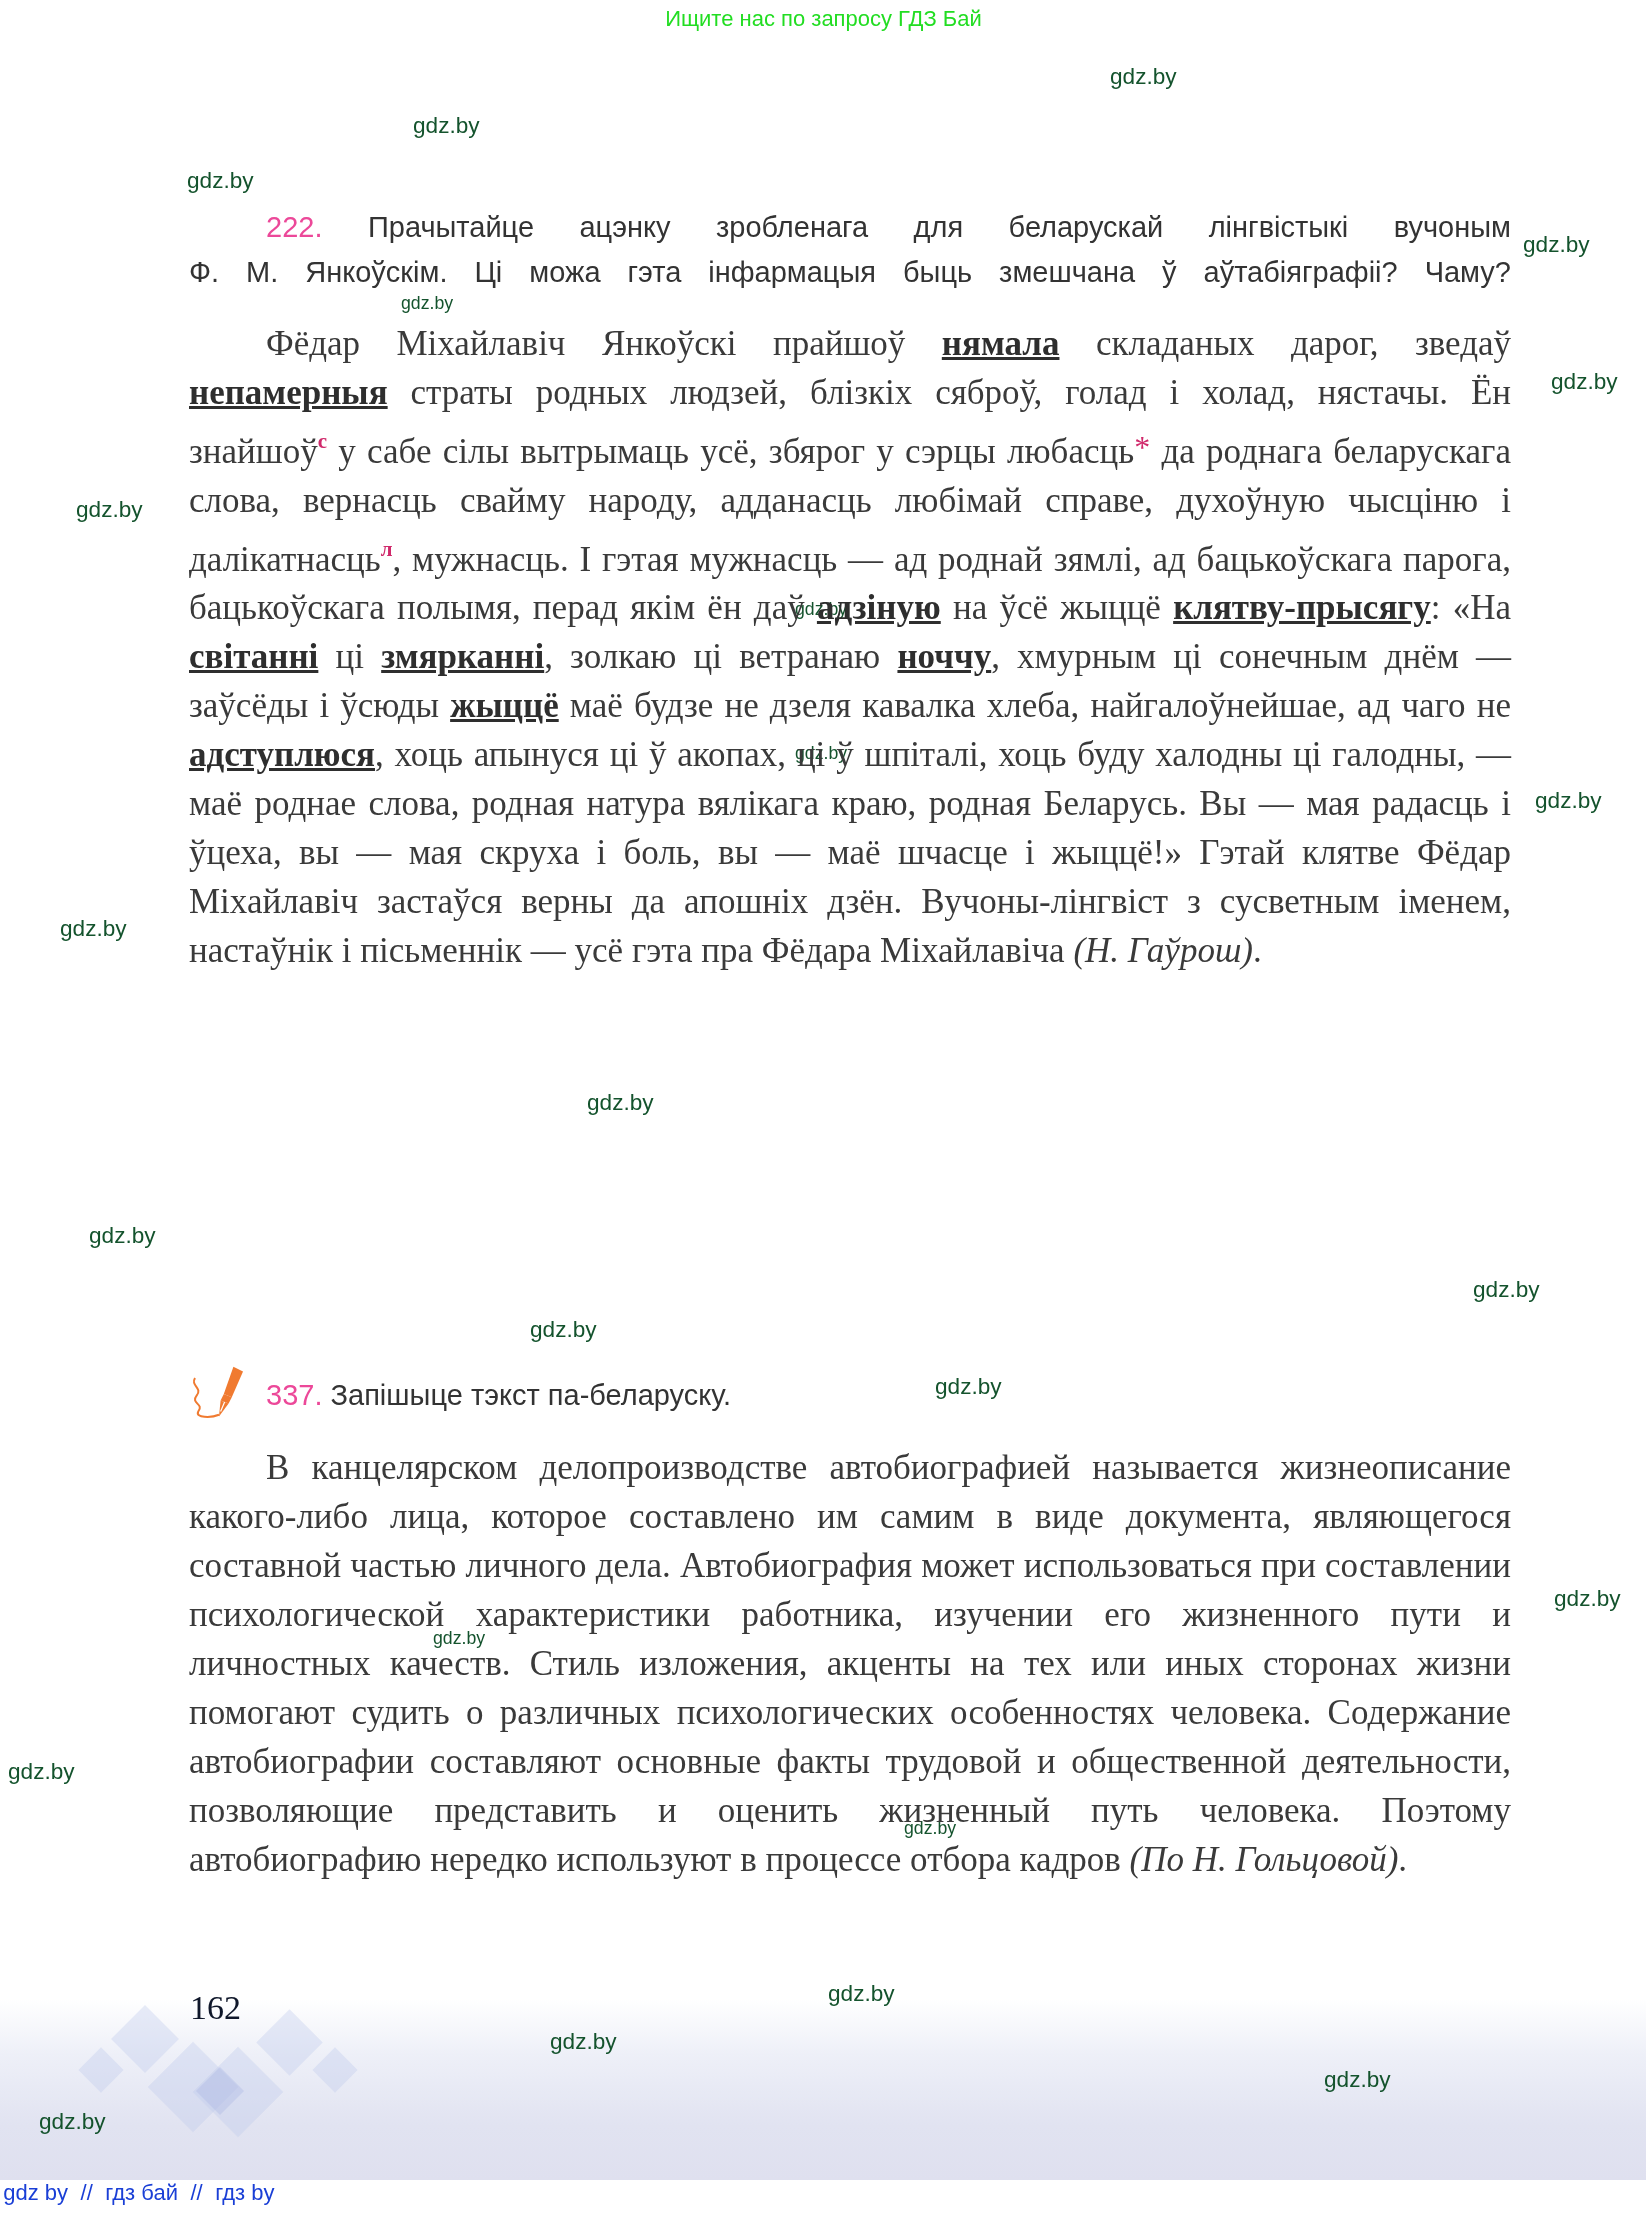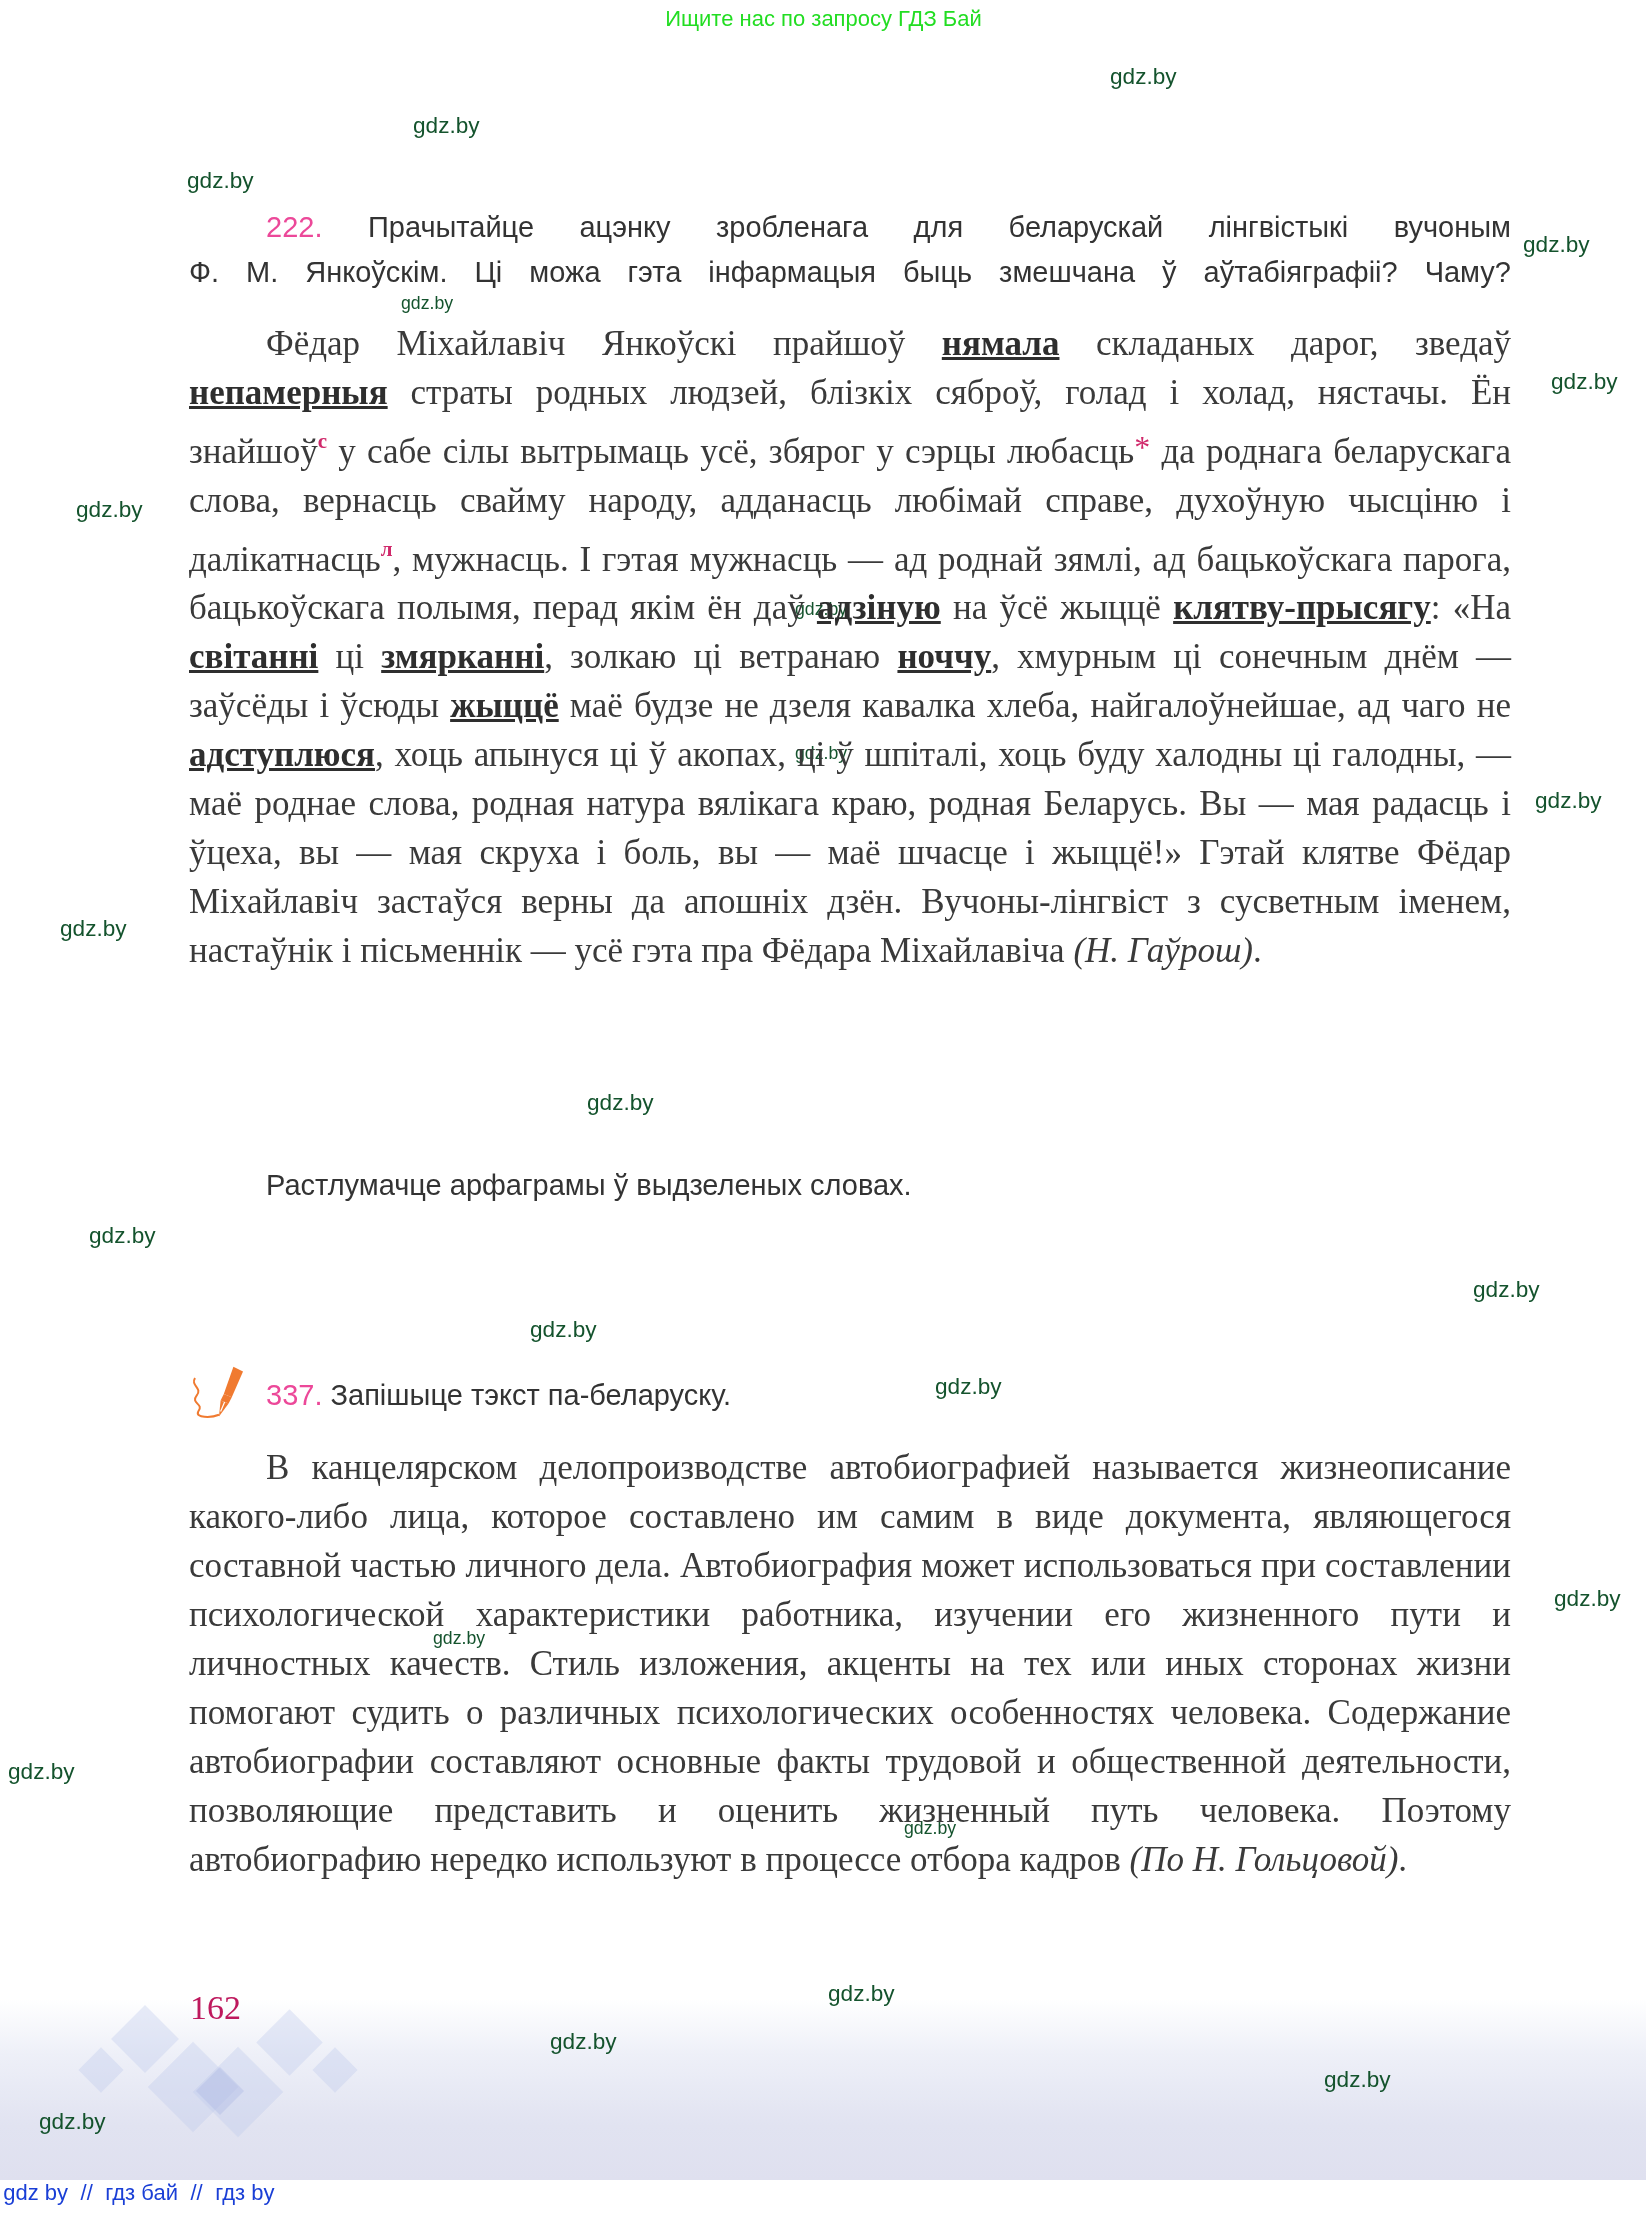--- a/index.html
+++ b/index.html
@@ -52,21 +52,21 @@
   .instr {
     position: absolute; left: 189px; width: 1322px;
     font-family: "Liberation Sans", sans-serif; font-size: 29px; line-height: 44px;
     color: #333; text-align: justify;
   }
   .instr p { margin: 0; }
   .instr .ind { text-indent: 77px; }
   .pen-icon { position: absolute; left: 187px; top: 1362px; width: 64px; height: 64px; }
   .page-num {
     position: absolute; left: 190px; top: 1989px;
-    font-family: "Liberation Serif", serif; font-size: 34px; color: #be185d;
+    font-family: "Liberation Serif", serif; font-size: 34px; color: #0f172a;
   }
 </style>
 </head>
 <body>
 
 <div class="top-banner">Ищите нас по запросу ГДЗ Бай</div>
 
 <div class="wm" style="left:1110px;top:64px;">gdz.by</div>
 <div class="wm" style="left:413px;top:113px;">gdz.by</div>
 <div class="wm" style="left:187px;top:168px;">gdz.by</div>
@@ -92,21 +92,20 @@
   <span class="num">222.</span>
   <span>Прачытайце ацэнку зробленага для беларускай лінгвістыкі вучоным</span>
 </div>
 <div class="task-head" style="top:250px;">Ф. М. Янкоўскім. Ці можа гэта інфармацыя быць змешчана ў аўтабіяграфіі? Чаму?</div>
 
 <div class="body-text" style="top:319px;">
   <p><span>Фёдар Міхайлавіч Янкоўскі прайшоў </span><b>нямала</b><span> складаных дарог, зведаў </span><b>непамерныя</b><span> страты родных людзей, блізкіх сяброў, голад і холад, нястачы. Ён знайшоў</span><span class="sup">с</span><span> у сабе сілы вытрымаць усё, збярог у сэрцы любасць</span><span class="star">*</span><span> да роднага беларускага слова, вернасць свайму народу, адданасць любімай справе, духоўную чысціню і далікатнасць</span><span class="sup">л</span><span>, мужнасць. І гэтая мужнасць — ад роднай зямлі, ад бацькоўскага парога, бацькоўскага полымя, перад якім ён даў </span><b>адзіную</b><span> на ўсё жыццё </span><b>клятву-прысягу</b><span>: «На </span><b>світанні</b><span> ці </span><b>змярканні</b><span>, золкаю ці ветранаю </span><b>ноччу</b><span>, хмурным ці сонечным днём — заўсёды і ўсюды </span><b>жыццё</b><span> маё будзе не дзеля кавалка хлеба, найгалоўнейшае, ад чаго не </span><b>адступлюся</b><span>, хоць апынуся ці ў акопах, ці ў шпіталі, хоць буду халодны ці галодны, — маё роднае слова, родная натура вялікага краю, родная Беларусь. Вы — мая радасць і ўцеха, вы — мая скруха і боль, вы — маё шчасце і жыццё!» Гэтай клятве Фёдар Міхайлавіч застаўся верны да апошніх дзён. Вучоны-лінгвіст з сусветным іменем, настаўнік і пісьменнік — усё гэта пра Фёдара Міхайлавіча </span><i>(Н. Гаўрош)</i><span>.</span></p>
 </div>
 
 <div class="instr" style="top:1161px;">
-  <p class="ind" style="margin-top:1.6px;">Растлумачце арфаграмы ў выдзеленых словах.</p>
 </div>
 
 <svg class="pen-icon" viewBox="0 0 80 80">
   <path d="M10 20 C 4 30, 20 32, 12 42 C 4 52, 22 52, 14 62 C 10 70, 30 70, 40 66" stroke="#f07a30" stroke-width="2.5" fill="none"></path>
   <path d="M58 6 L70 12 L56 44 L46 40 Z" fill="#f07a30"></path>
   <path d="M46 40 L56 44 L52 52 L42 48 Z" fill="#f07a30"></path>
   <path d="M42 48 L52 52 L40 68 Z" fill="#f07a30"></path>
   <path d="M47 50 L42 62" stroke="#ffffff" stroke-width="1.5"></path>
 </svg>
 <div class="task-head last" style="top:1373px;left:266px;width:806px;">

